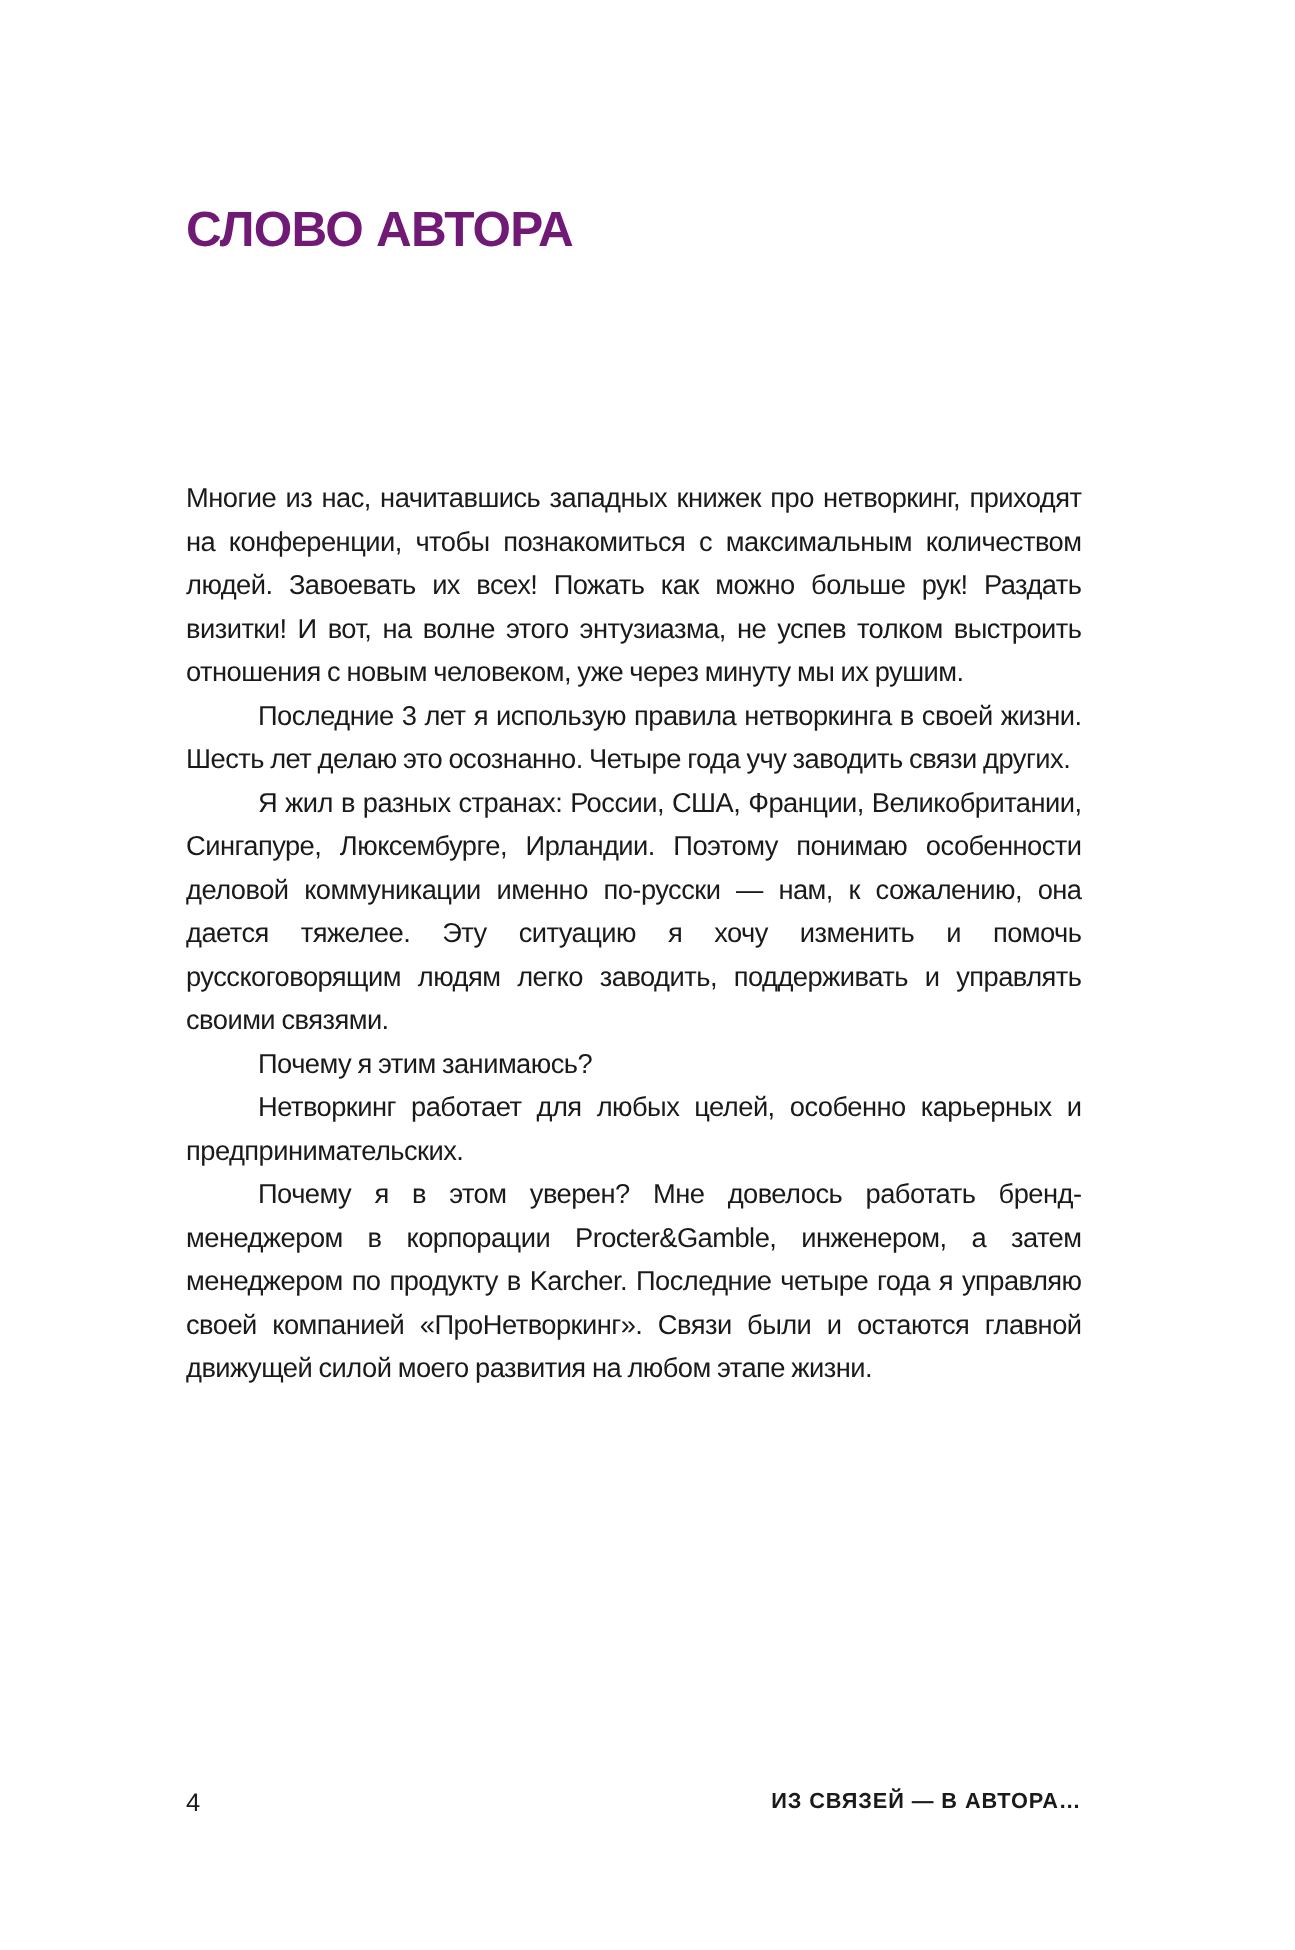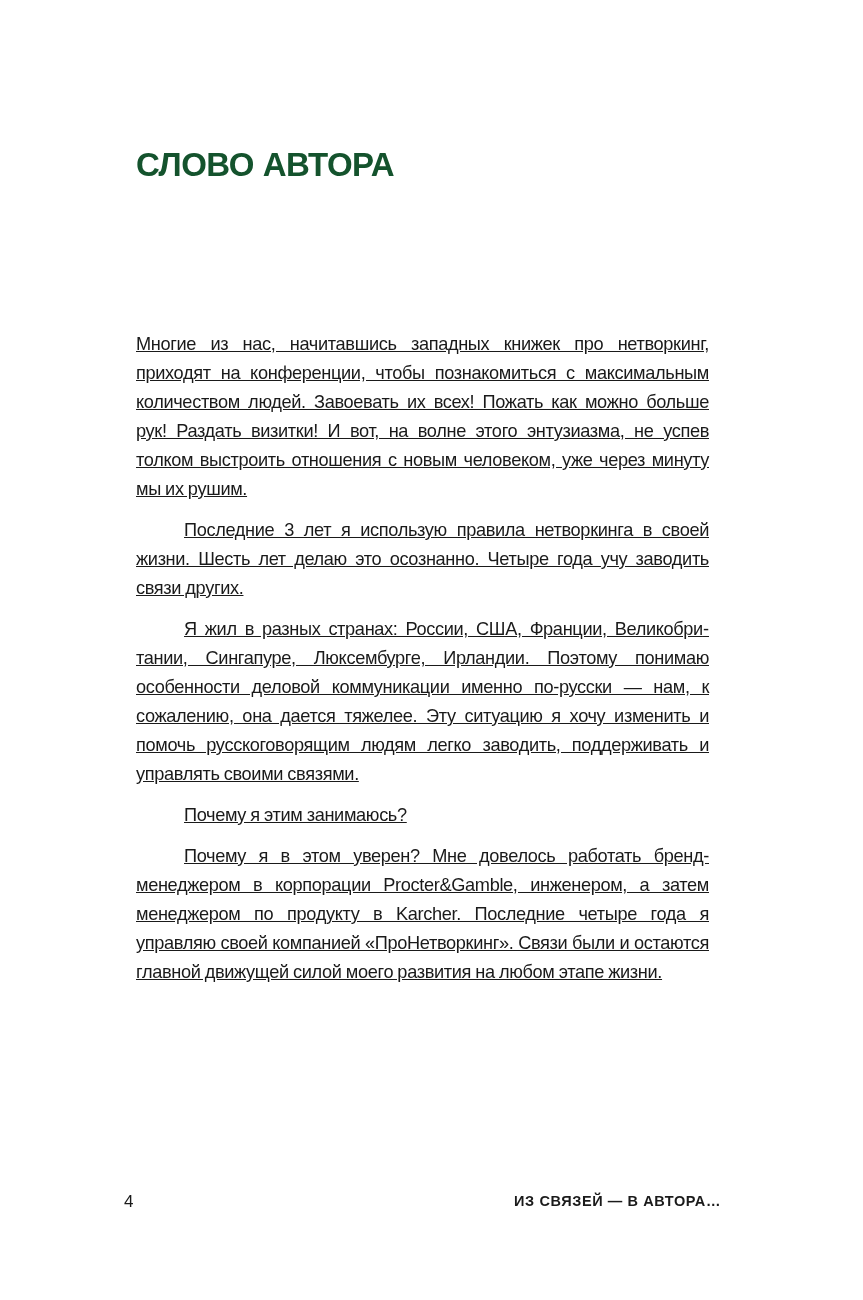--- a/index.html
+++ b/index.html
@@ -11,45 +11,44 @@
       width: 863px;
       height: 1300px;
       position: relative;
       overflow: hidden;
       color: #111111;
     }
     .chapter-title {
       position: absolute;
       left: 124px;
       top: 134px;
-      margin: 12px;
+      margin: 0;
       font-family: "Liberation Sans", sans-serif;
       font-weight: bold;
       font-size: 33px;
       letter-spacing: -0.5px;
-      color: #14532d;
+      color: #701a75;
       white-space: nowrap;
     }
     .body-text {
       position: absolute;
       left: 124px;
       top: 318px;
       width: 597px;
       font-family: "Liberation Sans", sans-serif;
       font-size: 18.2px;
       line-height: 29px;
       color: #1a1a1a;
       letter-spacing: -0.35px;
       word-spacing: -0.5px;
     }
     .body-text p {
-      margin: 12px;
+      margin: 0;
       text-align: justify;
       hyphens: manual;
-      text-decoration: underline;
     }
     .body-text p.first {
       text-indent: 0;
     }
     .body-text p.indent {
       text-indent: 48px;
     }
     .footer {
       position: absolute;
       left: 124px;
@@ -78,19 +77,20 @@
 </head>
 <body>
 
 <h1 class="chapter-title">СЛОВО АВТОРА</h1>
 
 <div class="body-text">
   <p class="first">Многие из нас, начитавшись западных книжек про нетворкинг, приходят на конференции, чтобы познакомиться с максимальным количеством людей. Завоевать их всех! Пожать как можно больше рук! Раздать визитки! И вот, на волне этого энтузиазма, не успев толком выстроить отношения с новым человеком, уже через ми­нуту мы их рушим.</p>
   <p class="indent">Последние 3 лет я использую правила нетворкинга в сво­ей жизни. Шесть лет делаю это осознанно. Четыре года учу заво­дить связи других.</p>
   <p class="indent">Я жил в разных странах: России, США, Франции, Великобри­тании, Сингапуре, Люксембурге, Ирландии. Поэтому понимаю особенности деловой коммуникации именно по-русски — нам, к сожалению, она дается тяжелее. Эту ситуацию я хочу изменить и помочь русскоговорящим людям легко заводить, поддерживать и управлять своими связями.</p>
   <p class="indent">Почему я этим занимаюсь?</p>
+  <p class="indent">Нетворкинг работает для любых целей, особенно карьерных и предпринимательских.</p>
   <p class="indent">Почему я в этом уверен? Мне довелось работать бренд-менеджером в корпорации Procter&amp;Gamble, инженером, а за­тем менеджером по продукту в Karcher. Последние четыре года я управляю своей компанией «ПроНетворкинг». Связи были и остаются главной движущей силой моего развития на любом этапе жизни.</p>
 </div>
 
 <div class="footer">
   <span class="page-number">4</span>
   <span class="running-head">ИЗ СВЯЗЕЙ — В АВТОРА…</span>
 </div>
 
 </body></html>

